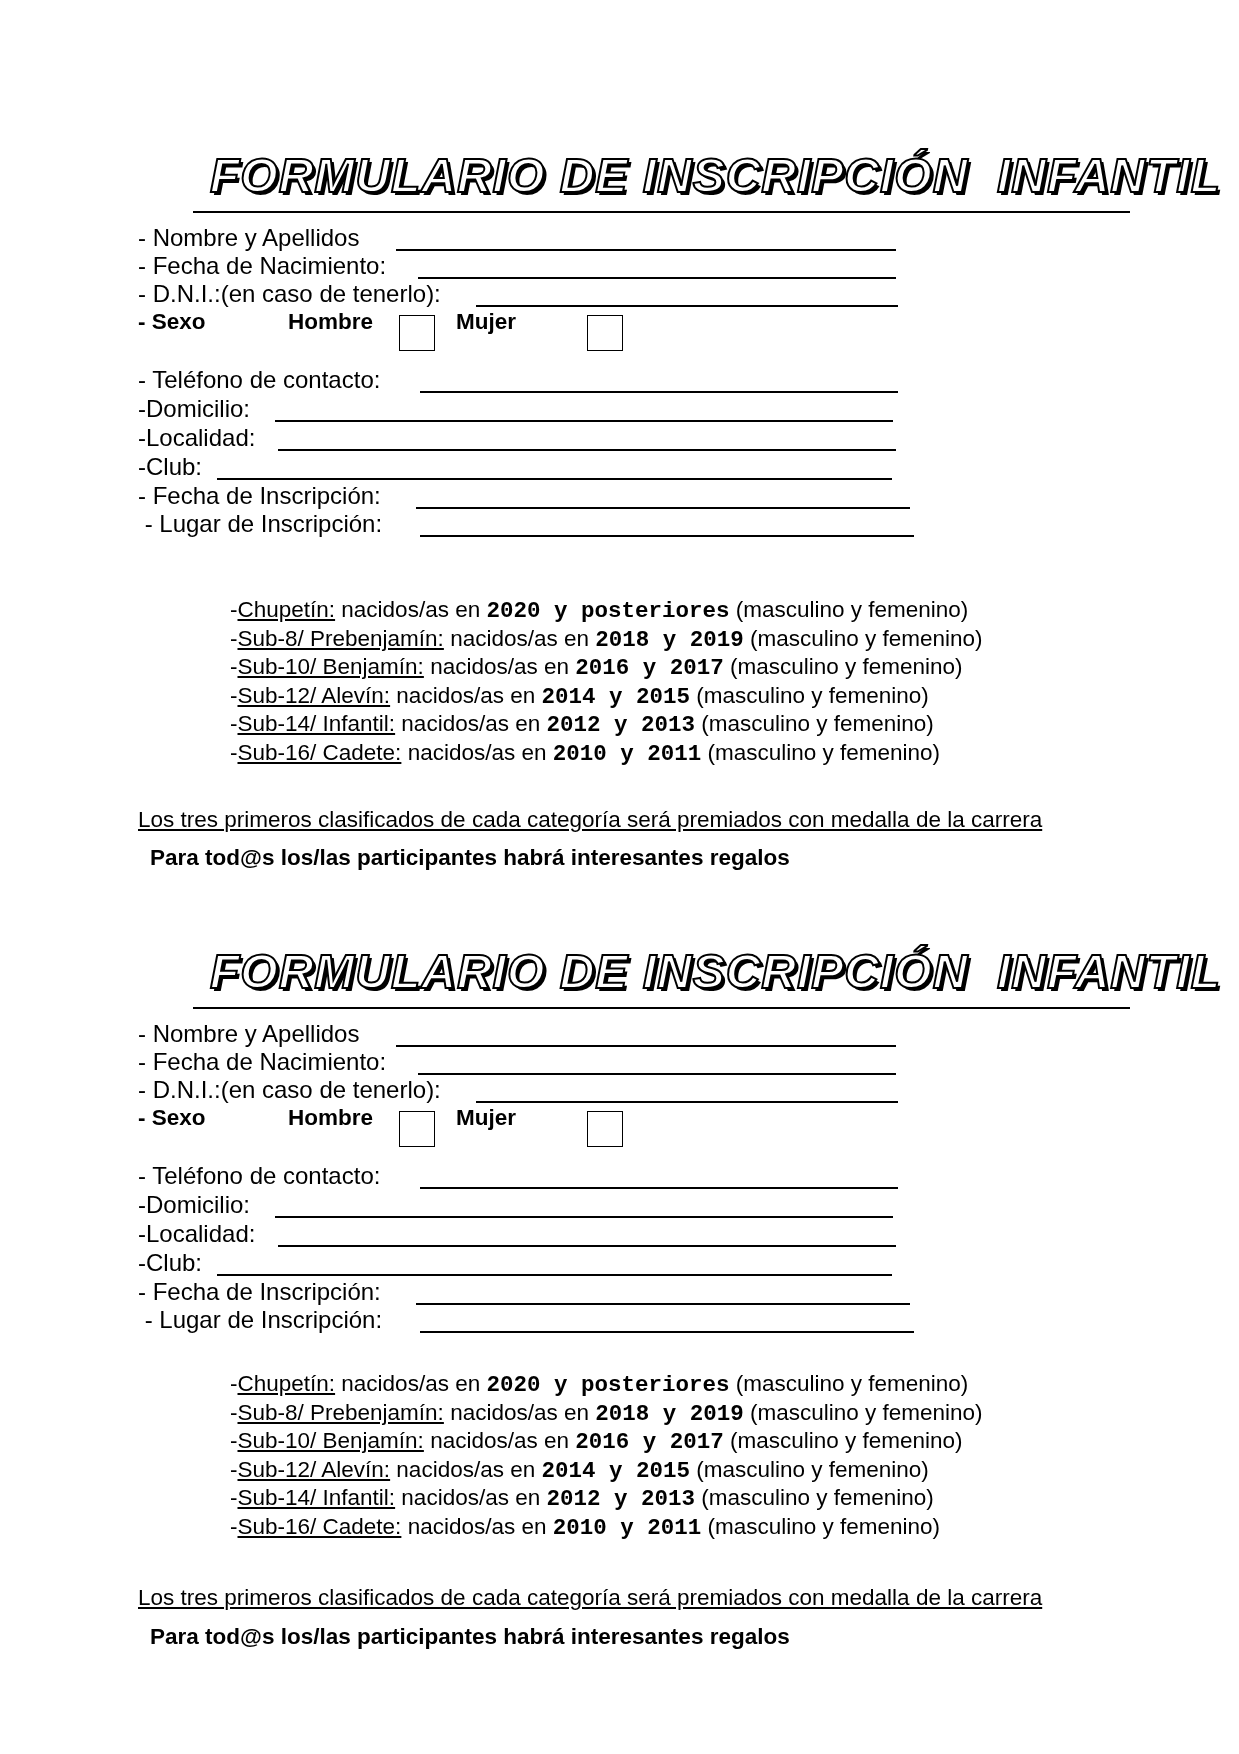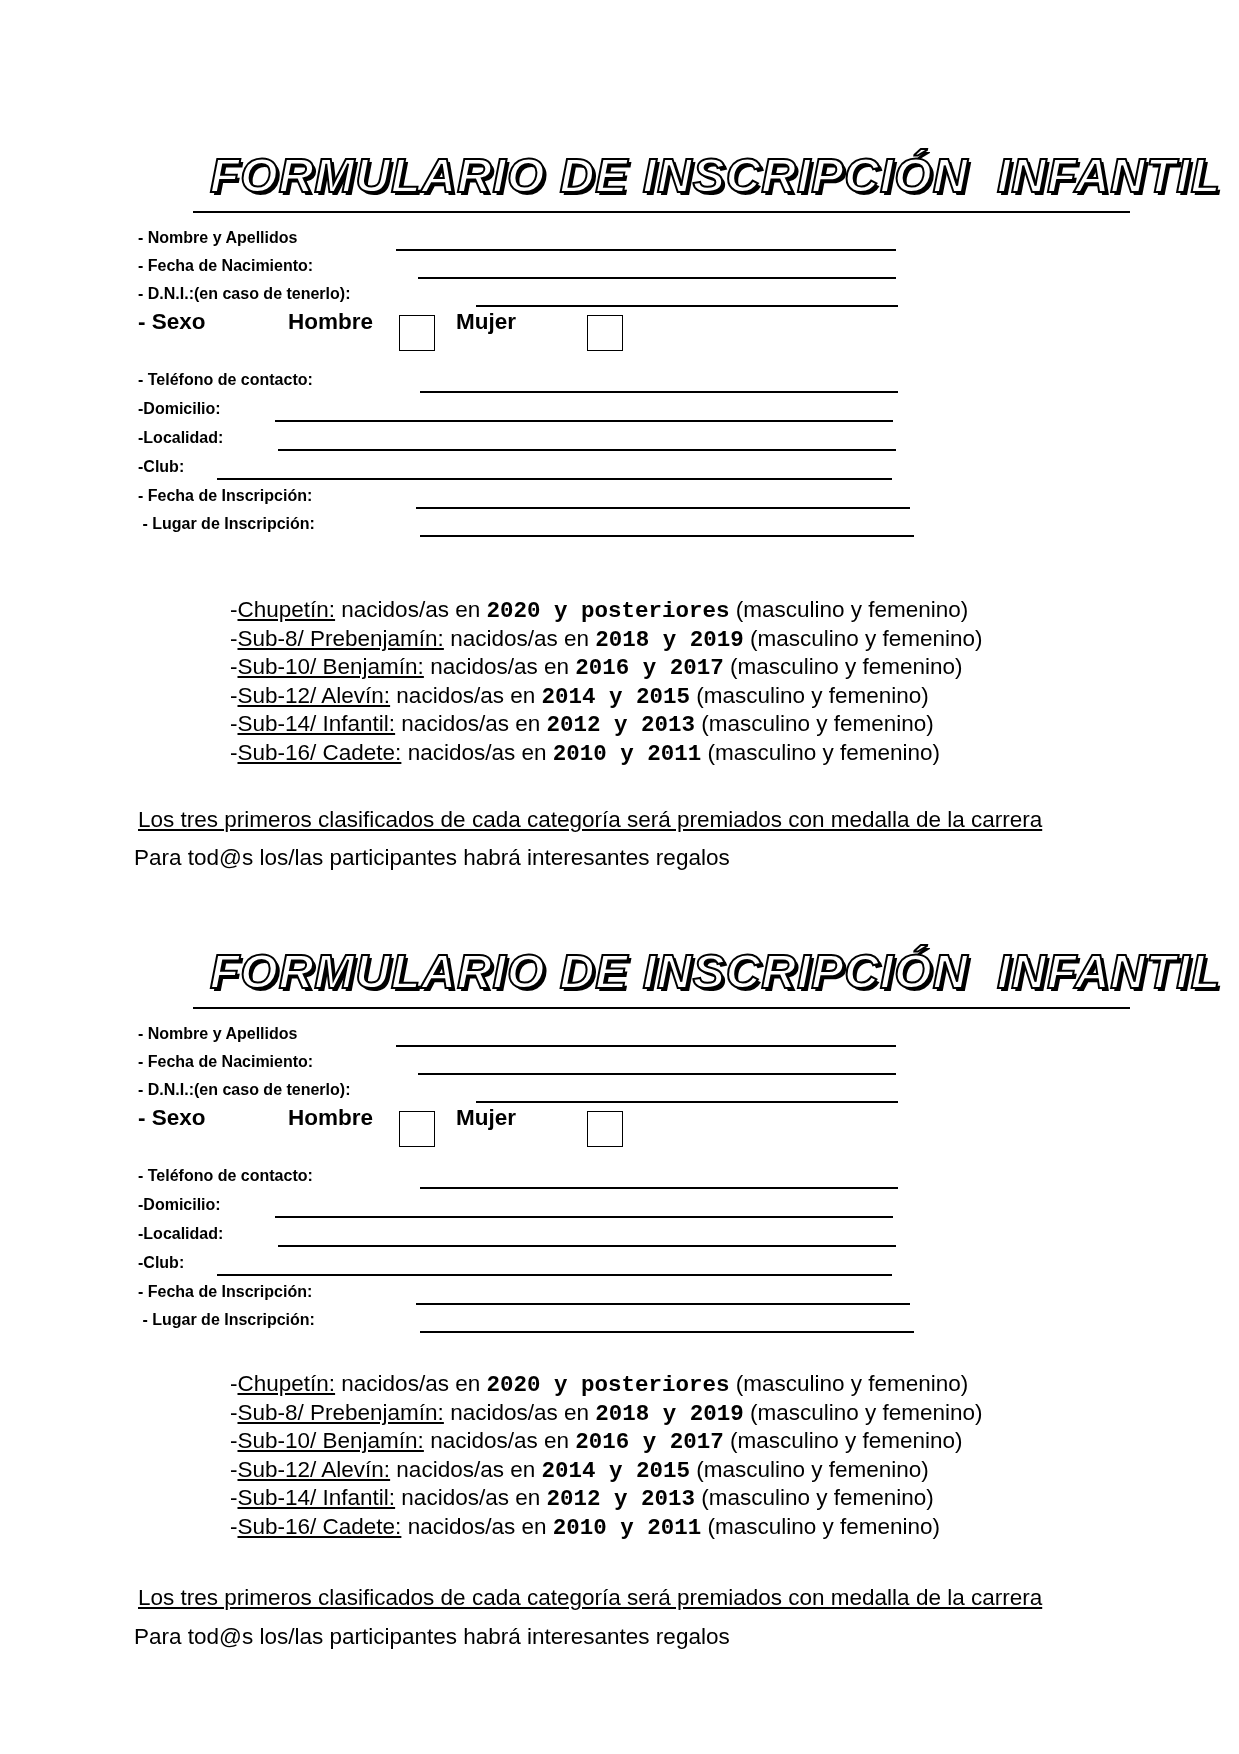--- a/index.html
+++ b/index.html
@@ -9,30 +9,30 @@
     position: absolute; left: 210px; top: 0; width: 920px; height: 60px;
     font-family: "Liberation Sans", sans-serif; font-weight: bold; font-style: italic;
     font-size: 48px; letter-spacing: 1px; white-space: pre;
     color: #fff;
     -webkit-text-stroke: 2px #000;
     text-shadow: 3px 3px 0 #000;
     transform: scaleY(1.0);
   }
   .title-rule { position: absolute; left: 193px; top: 63px; width: 937px; height: 2px; background: #000; }
   .field { position: absolute; left: 138px; height: 26px; display: flex; align-items: flex-end; }
-  .field .label { font-weight: bold; font-size: 16px; line-height: 26px; white-space: pre; margin-top: 15px; }
+  .field .label { font-weight: normal; font-size: 24px; line-height: 26px; white-space: pre; margin-top: 15px; }
   .sexo-row { position: absolute; left: 138px; height: 26px; }
   .sexo-row span { position: absolute; top: 0; font-weight: bold; font-size: 22.5px; line-height: 26px; white-space: pre; }
   .chk { position: absolute; width: 36px; height: 36px; border: 1.5px solid #000; box-sizing: border-box; background: #fff; }
   .cats { position: absolute; left: 230px; }
   .cat { position: absolute; left: 0; font-size: 22.5px; line-height: 26px; white-space: pre; }
   .cat .u { text-decoration: underline; text-underline-offset: 2px; }
   .cat b { font-weight: bold; font-family: Liberation Mono, monospace; }
   .note { position: absolute; left: 138px; font-size: 22.5px; line-height: 26px; white-space: pre; text-decoration: underline; text-underline-offset: 2px; }
-  .gift { position: absolute; left: 134px; font-size: 22.5px; line-height: 26px; white-space: pre; font-weight: normal; }
+  .gift { position: absolute; left: 150px; font-size: 22.5px; line-height: 26px; white-space: pre; font-weight: bold; }
 </style>
 </head>
 <body>
 
 <div class="form" style="top:148px;">
   <div class="title">FORMULARIO DE INSCRIPCIÓN  INFANTIL</div>
   <div class="title-rule"></div>
 </div>
 
 <div>

